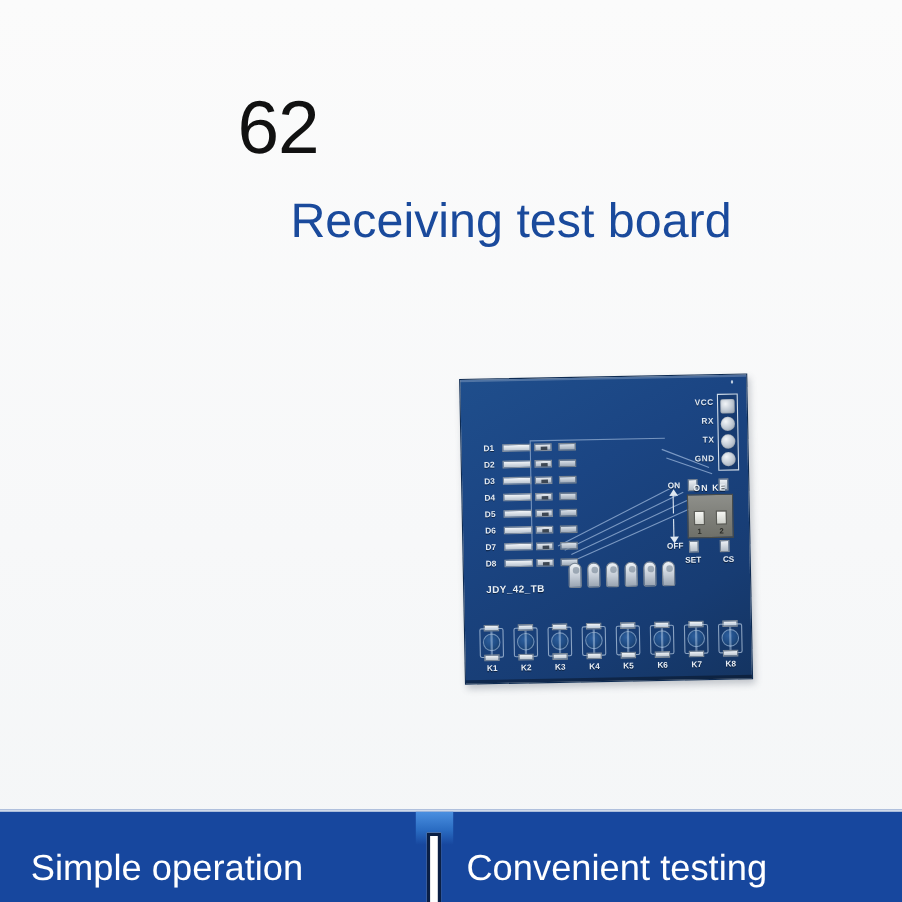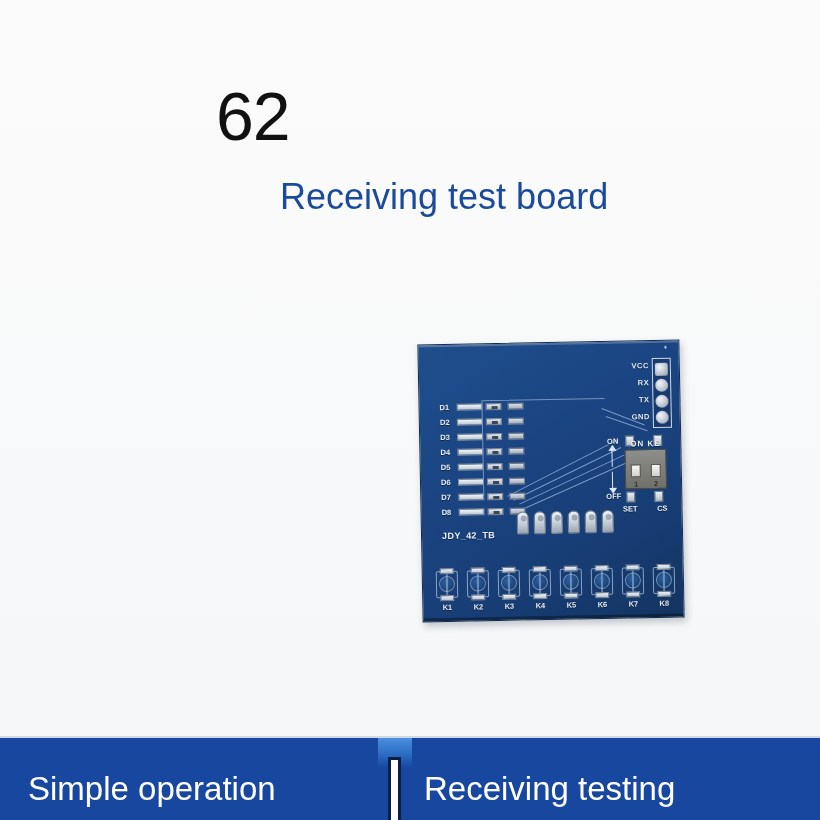--- a/index.html
+++ b/index.html
@@ -15,22 +15,22 @@
     background:linear-gradient(180deg,#fbfbfb 0%,#f7f8f9 60%,#f4f6f7 100%);
   }
 
   
   #number {
     position:absolute; left:216px; top:82px;
     font-size:68px; font-weight:400; line-height:1;
     color:#111111; letter-spacing:-1px;
   }
   #subtitle {
-    position:absolute; left:280px; top:176px;
-    font-size:36px; font-weight:400; line-height:1.15;
+    position:absolute; left:264px; top:176px;
+    font-size:44px; font-weight:400; line-height:1.15;
     color:#1a4a9c; letter-spacing:0px;
   }
 
   
   #photo {
     position:absolute; left:404px; top:330px;
     width:292px; height:292px;
   }
   #board {
     position:absolute; left:16px; top:12px;
@@ -413,16 +413,16 @@
         <span class="btn-pad-b"></span>
         <span class="btn-lbl">K8</span>
       </div>
     </div>
   </div>
 
   <div id="banner">
     <div id="banner-text-left">Simple operation</div>
     <div id="banner-accent"></div>
     <div id="banner-divider"></div>
-    <div id="banner-text-right">Receiving testing</div>
+    <div id="banner-text-right">Convenient testing</div>
   </div>
 
 </div>
 
 </body></html>

